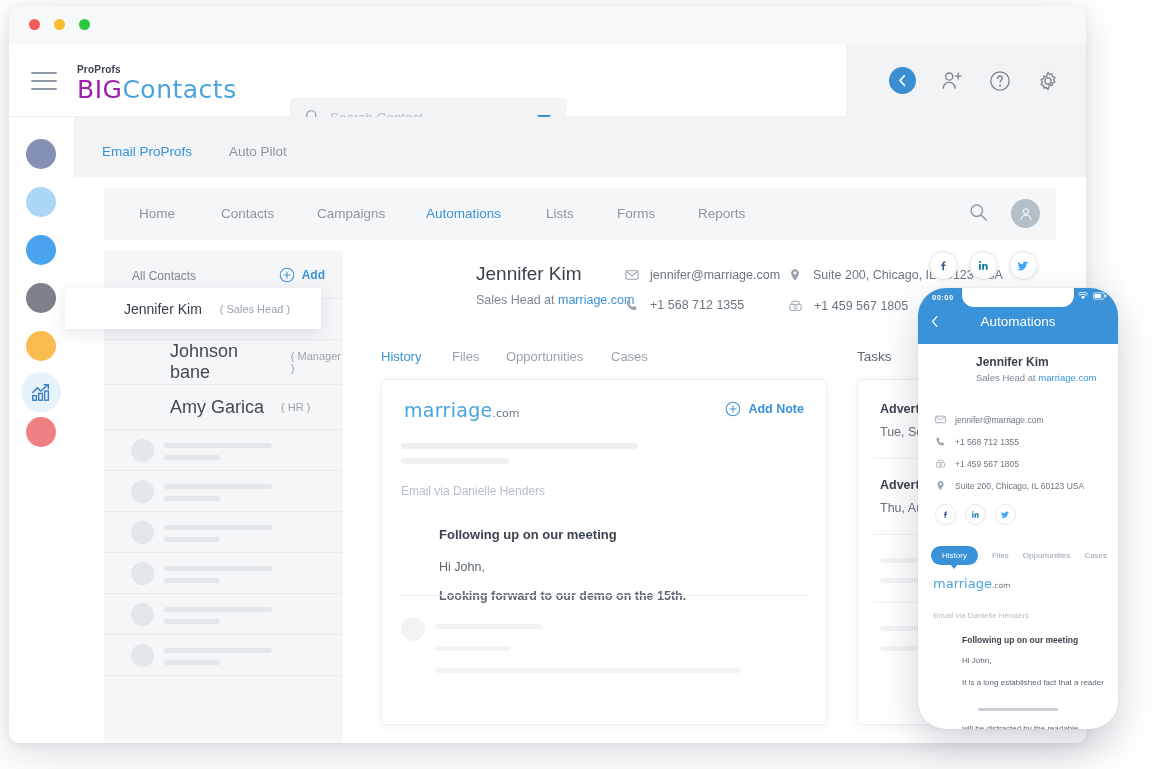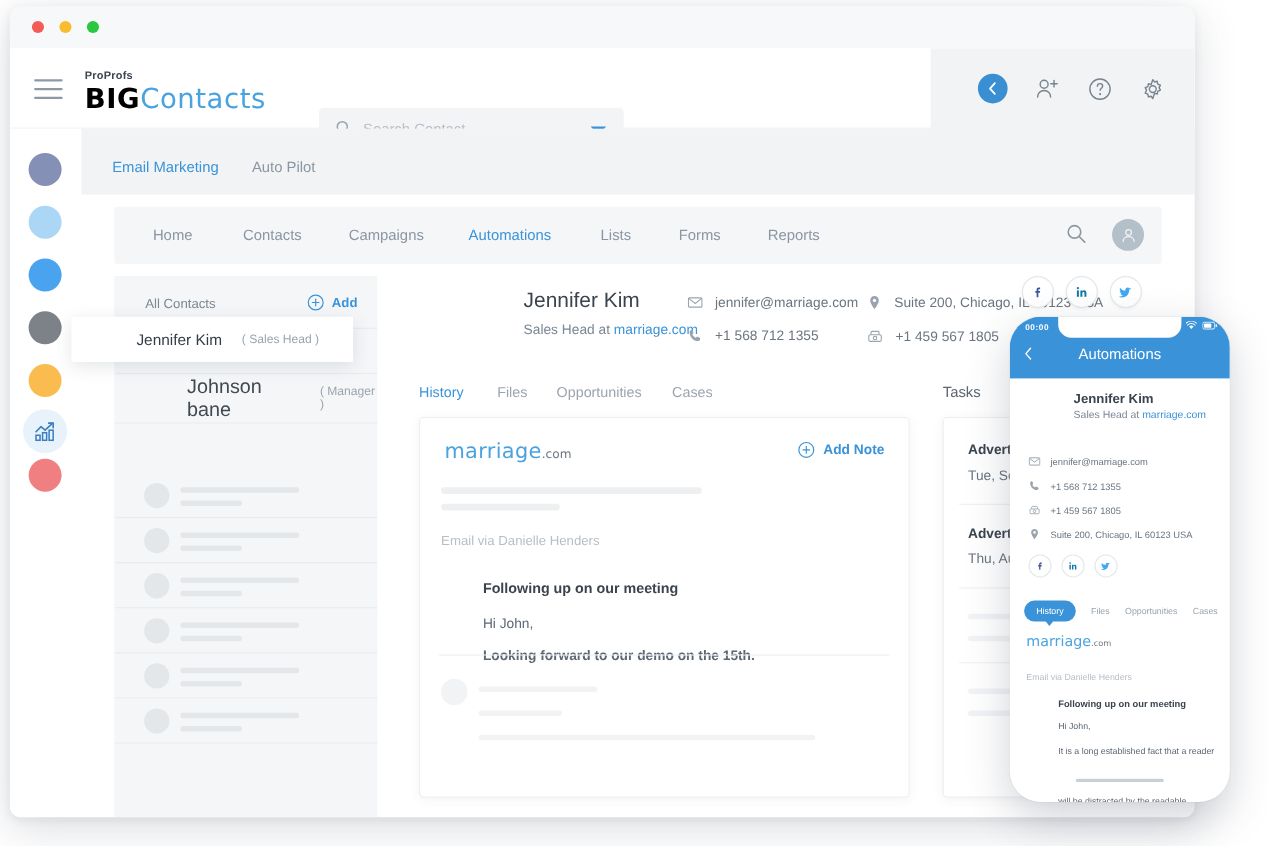--- a/index.html
+++ b/index.html
@@ -46,21 +46,21 @@
   .hamburger i:last-child { margin-bottom: 0; }
   .logo { position: absolute; left: 68px; top: 20px; }
   .logo-sup {
     font-size: 10px; font-weight: bold; color: #3a4450; letter-spacing: .2px;
     line-height: 12px;
   }
   .logo-main {
     font-size: 25px; line-height: 28px; letter-spacing: .5px;
     font-family: "DejaVu Sans", sans-serif;
   }
-  .logo-big { color: #000000; font-weight: bold; }
+  .logo-big { color: #a21caf; font-weight: normal; }
   .logo-contacts { color: #4aa3de; font-weight: normal; }
   .searchbox {
     position: absolute; left: 281px; top: 54px;
     width: 277px; height: 40px;
     background: #f2f4f6; border-radius: 4px;
   }
   .searchbox .mag { position: absolute; left: 15px; top: 11px; }
   .searchbox .ph {
     position: absolute; left: 40px; top: 12px;
     font-size: 13.5px; color: #b7bec6;
@@ -444,21 +444,21 @@
           <polyline points="15.5,4 20,4 20,8.5" fill="none" stroke="#3a7fc1" stroke-width="1.6" stroke-linecap="round" stroke-linejoin="round"></polyline>
           <rect x="3" y="16" width="4" height="5" fill="none" stroke="#3a7fc1" stroke-width="1.5"></rect>
           <rect x="9.5" y="13.5" width="4" height="7.5" fill="none" stroke="#3a7fc1" stroke-width="1.5"></rect>
           <rect x="16" y="11" width="4" height="10" fill="none" stroke="#3a7fc1" stroke-width="1.5"></rect>
         </svg>
       </div>
       <div class="rail-item" style="top:300px;background:#ef7f81;"></div>
     </div>
 
     <div class="subtabs">
-      <div class="subtab active" style="left:28px;">Email Marketing</div>
+      <div class="subtab active" style="left:28px;">Email ProProfs</div>
       <div class="subtab" style="left:155px;">Auto Pilot</div>
     </div>
 
     <div class="surface">
 
       <div class="mainnav">
         <div class="navitem" style="left:35px;">Home</div>
         <div class="navitem" style="left:117px;">Contacts</div>
         <div class="navitem" style="left:213px;">Campaigns</div>
         <div class="navitem active" style="left:322px;">Automations</div>
@@ -493,20 +493,25 @@
         </div>
 
         <div style="position:absolute;left:0;top:48px;width:239px;height:41px;border-bottom:1px solid #e9ebee;"></div>
 
         <div class="contact-row" style="top:89px;">
           <span class="avatar-img"><span class="face f2"></span></span>
           <span class="contact-name">Johnson bane</span>
           <span class="contact-role">( Manager )</span>
         </div>
 
+        <div class="contact-row" style="top:134px;">
+          <span class="avatar-img"><span class="face f3"></span></span>
+          <span class="contact-name">Amy Garica</span>
+          <span class="contact-role">( HR )</span>
+        </div>
 
         <div class="skel-row" style="top:179px;">
             <span class="skel-av"></span>
             <span class="skel-l1"></span>
             <span class="skel-l2"></span>
           </div>
         <div class="skel-row" style="top:220px;">
             <span class="skel-av"></span>
             <span class="skel-l1"></span>
             <span class="skel-l2"></span>

